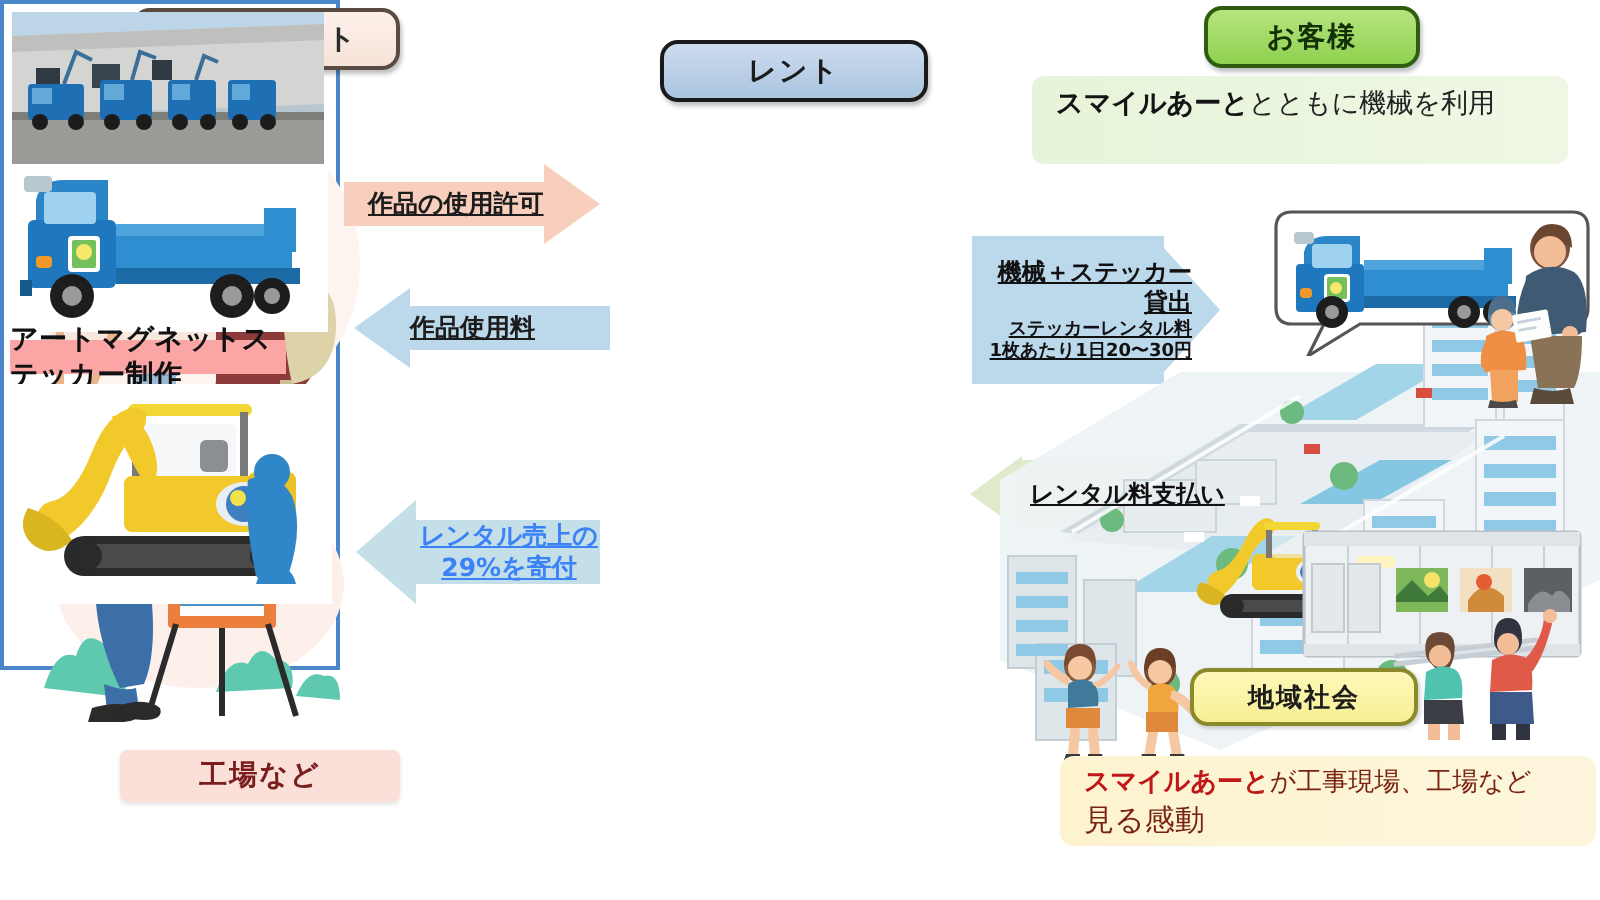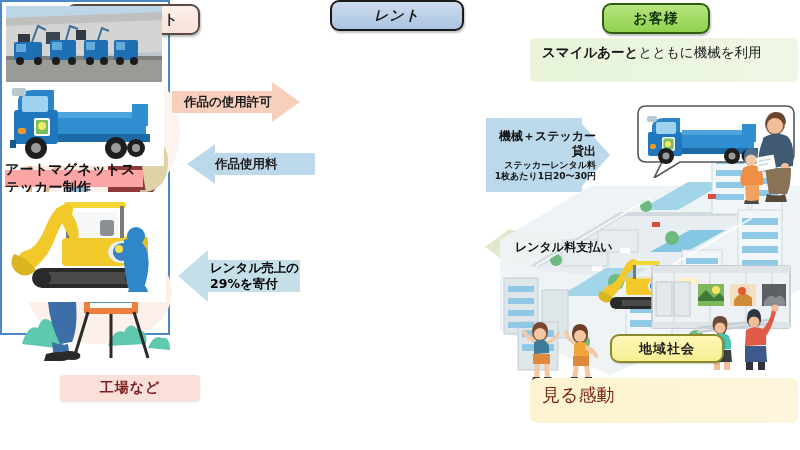--- a/index.html
+++ b/index.html
@@ -7,89 +7,89 @@
        font-family:"DejaVu Sans","Liberation Sans",sans-serif;color:#1c1c1c;}
   .abs{position:absolute;}
 
   
   .pill{position:absolute;border-radius:9px;border:2px solid;
         display:flex;align-items:center;justify-content:center;
         font-size:14px;font-weight:700;letter-spacing:1px;
         box-shadow:1px 2px 2px rgba(0,0,0,.25);}
   #pill-artist{left:66px;top:4px;width:130px;height:27px;
         background:linear-gradient(#fdf0ea,#f6e2d8);border-color:#5a4a42;color:#2b2b2b;}
-  #pill-rent{left:330px;top:0;width:130px;height:27px;
-        background:linear-gradient(#cddcee,#aac4e0);border-color:#1a1a1a;color:#1a1a1a;font-style:italic;}
+  #pill-rent{left:330px;top:20px;width:130px;height:27px;
+        background:linear-gradient(#cddcee,#aac4e0);border-color:#1a1a1a;color:#1a1a1a;}
   #pill-customer{left:602px;top:3px;width:104px;height:27px;
         background:linear-gradient(#b7e47f,#8fd14f);border-color:#2e5d12;color:#123205;text-align:right;}
 
   
   #artist-top-illus{left:8px;top:44px;width:175px;height:175px;}
   #artist-bottom-illus{left:12px;top:232px;width:170px;height:135px;}
   #pill-joy{left:60px;top:375px;width:140px;height:26px;border-radius:4px;border:0;
         background:#fbdfd9;color:#7a1d1d;font-size:14px;font-weight:700;
         box-shadow:0 1px 2px rgba(0,0,0,.12);letter-spacing:1px;}
 
   
   .arrow{position:absolute;display:flex;align-items:center;}
   .arrow .atxt{position:relative;z-index:3;font-size:12.5px;font-weight:700;
-        line-height:1.25;white-space:nowrap;}
+        line-height:1.25;white-space:nowrap;text-decoration:underline;}
   .shape{position:absolute;inset:0;}
 
   #arrow-permission{left:172px;top:82px;width:128px;height:40px;}
   #arrow-permission .atxt{left:12px;color:#1c1c1c;}
-  #arrow-fee{left:187px;top:144px;width:128px;height:40px;text-align:center;}
+  #arrow-fee{left:177px;top:144px;width:128px;height:40px;text-align:center;}
   #arrow-fee .atxt{left:28px;color:#1c1c1c;}
   #arrow-donate{left:178px;top:250px;width:122px;height:52px;}
-  #arrow-donate .atxt{left:32px;color:#000000;}
+  #arrow-donate .atxt{left:32px;color:#3b82f6;text-align:center;}
 
   
   #rent-panel{left:301px;top:47px;width:170px;height:335px;
         border:2px solid #4a86c8;background:#fff;box-sizing:border-box;}
   #photo-fleet{position:absolute;left:6px;top:6px;width:156px;height:78px;overflow:hidden;}
   #photo-truck{position:absolute;left:4px;top:82px;width:160px;height:84px;}
   #rent-caption{position:absolute;left:5px;top:170px;width:138px;height:17px;
         background:#fca5a5;color:#111;font-size:14px;font-weight:700;
         display:flex;align-items:center;justify-content:center;letter-spacing:.2px;}
   #photo-excavator{position:absolute;left:4px;top:192px;width:162px;height:110px;}
 
   
   #arrow-lend{left:486px;top:118px;width:124px;height:74px;}
   #arrow-lend .atxt{left:6px;color:#111;text-align:right;width:104px;}
   .lend-main{font-size:12px;font-weight:700;line-height:1.2;}
   .lend-sub{font-size:9px;font-weight:700;line-height:1.25;text-align:right;margin-top:1px;}
   #arrow-pay{left:485px;top:228px;width:126px;height:38px;}
   #arrow-pay .atxt{left:30px;color:#111;font-size:12px;text-align:right;}
 
   
-  #banner-smile{left:530px;top:38px;width:268px;height:44px;border-radius:6px;
+  #banner-smile{left:516px;top:38px;width:268px;height:44px;border-radius:6px;
         background:linear-gradient(90deg,#e7f4d9,#eef7e4);padding:5px 8px 0 12px;
         box-sizing:border-box;}
   .smile-line1{font-size:13.5px;line-height:1.35;white-space:nowrap;}
   .smile-line2{font-size:12.5px;line-height:1.3;white-space:nowrap;}
   .bold-dark{font-weight:700;color:#141414;}
   .norm{font-weight:400;color:#222;}
 
   #city-illus{left:500px;top:90px;width:300px;height:285px;}
   #bubble-truck{left:636px;top:104px;width:160px;height:74px;}
   #family-illus{left:735px;top:112px;width:62px;height:92px;}
   #gallery-illus{left:650px;top:258px;width:150px;height:112px;}
   #kids-illus{left:518px;top:322px;width:92px;height:58px;}
   #excavator-small{left:598px;top:255px;width:78px;height:62px;}
 
-  #pill-community{left:610px;top:334px;width:110px;height:25px;border-radius:9px;
+  #pill-community{left:595px;top:334px;width:110px;height:25px;border-radius:9px;
         border:2px solid #8a8a2a;background:linear-gradient(#fdf8b8,#f7ef93);
         color:#1d1d1d;font-size:13px;font-weight:700;
         box-shadow:1px 1px 2px rgba(0,0,0,.2);}
 
   #banner-moving{left:530px;top:378px;width:268px;height:45px;border-radius:7px;
         background:linear-gradient(90deg,#fdf3cf,#fdf6dd);padding:5px 8px 0 12px;
         box-sizing:border-box;}
   .mv-line1{font-size:13px;line-height:1.35;white-space:nowrap;}
-  .mv-line2{font-size:18px;line-height:1.3;}
+  .mv-line2{font-size:15px;line-height:1.3;}
   .bold-red{font-weight:700;color:#c01818;}
   .norm-red{font-weight:400;color:#7a2410;}
 </style>
 </head>
 <body>
 
 <div class="pill" id="pill-artist">
     <span>アーティスト</span>
   </div>
 <div class="pill" id="pill-rent">
@@ -517,14 +517,17 @@
   <path d="M66 44 l5 0 l2 12 l-5 0 Z" fill="#f5c7a2"></path>
   <path d="M53 55 l7 0 l0 3 l-8 0 Z" fill="#3a3a3a"></path>
   <path d="M67 55 l7 0 l1 3 l-8 0 Z" fill="#3a3a3a"></path>
 </svg>
 
 <div class="pill" id="pill-community">
     <span>地域社会</span>
   </div>
 
 <div class="abs" id="banner-moving">
+  <div class="mv-line1">
+    <span class="bold-red">スマイルあーと</span><span class="norm-red">が工事現場、工場など</span>
+  </div>
   <div class="mv-line2 norm-red">見る感動</div>
 </div>
 
 </body></html>

